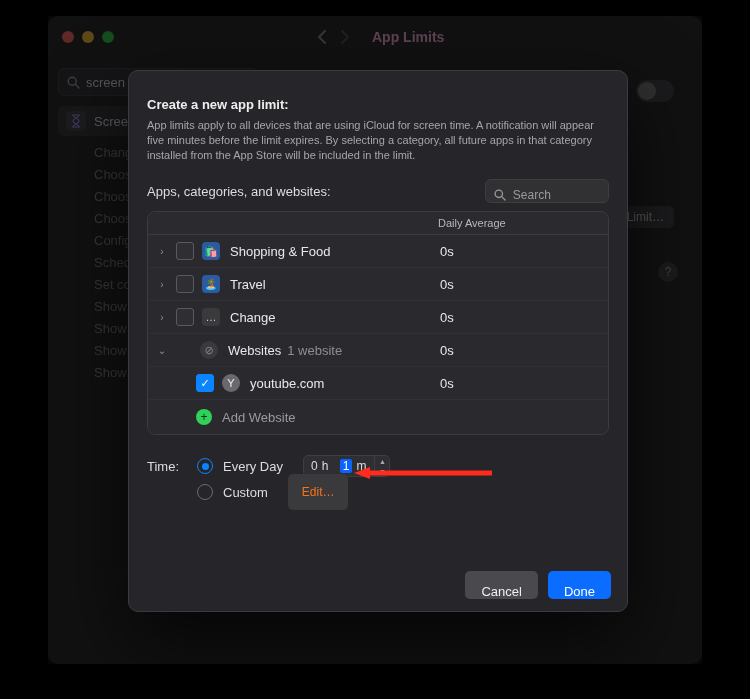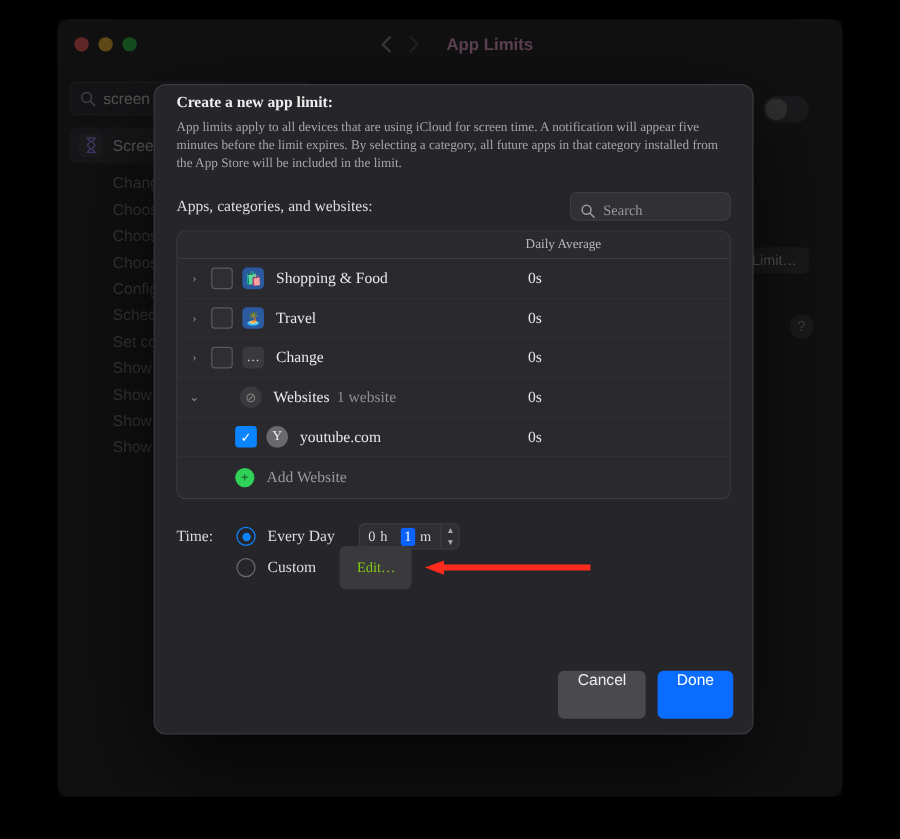--- a/index.html
+++ b/index.html
@@ -19,21 +19,21 @@
   .hourglass{width:20px;height:20px;background:#3c3c3f;border-radius:5px;display:flex;align-items:center;justify-content:center;color:#8a8a8d;font-size:12px;}
   .sublist{margin-top:6px;padding-left:36px;color:#8a8a8d;font-size:13px;line-height:22px;}
   .mainpanel{position:absolute;left:216px;top:60px;right:20px;}
   .toggle{position:absolute;right:8px;top:4px;width:38px;height:22px;background:#3a3a3d;border-radius:12px;}
   .toggleknob{position:absolute;left:2px;top:2px;width:18px;height:18px;background:#777;border-radius:50%;}
   .pillbtn{position:absolute;right:8px;top:130px;height:22px;background:#3a3a3d;border-radius:5px;color:#ddd;font-size:12px;padding:0 10px;display:flex;align-items:center;}
   .helpdot{position:absolute;right:4px;top:186px;width:20px;height:20px;border-radius:50%;background:#3a3a3d;color:#aaa;font-size:12px;display:flex;align-items:center;justify-content:center;}
   
   .dim{position:absolute;inset:0;background:rgba(10,10,12,.65);}
   .modal{position:absolute;left:128px;top:70px;width:498px;height:540px;background:#26262a;border:1px solid #3b3b3f;border-radius:10px;box-shadow:0 30px 80px rgba(0,0,0,.7);color:#d7d7da;}
-  .modal-inner{padding:6px 18px 14px 18px;font-family:Liberation Serif, serif;}
+  .modal-inner{padding:26px 18px 14px 18px;}
   .mtitle{font-weight:600;font-size:13px;color:#eee;margin-bottom:6px;}
   .mdesc{font-size:11px;line-height:15px;color:#a6a6aa;margin-bottom:16px;}
   .rowline{display:flex;align-items:center;margin-bottom:8px;gap:24px;}
   .rowlabel{font-size:13px;color:#ddd;flex:0 0 auto;}
   .msearch{flex:1;display:flex;align-items:flex-end;background:#313134;border:1px solid #3e3e42;border-radius:6px;height:22px;padding:0 8px;color:#9a9a9d;font-size:12px;gap:6px;}
   .table{border:1px solid #3c3c40;border-radius:8px;overflow:hidden;}
   .thead{height:22px;display:flex;font-size:11px;color:#b8b8bc;border-bottom:1px solid #3c3c40;background:#2b2b2f;}
   .thead .col1{flex:0 0 290px;} .thead .col2{flex:1;display:flex;align-items:center;text-align:center;}
   .trow{height:32px;display:flex;align-items:center;font-size:13px;border-top:1px solid #313135;background:#2a2a2e;}
   .trow.first{border-top:none;}
@@ -50,23 +50,23 @@
   .timesec{margin-top:18px;font-size:13px;color:#ddd;}
   .timerow{display:flex;align-items:center;height:26px;gap:10px;}
   .radio{width:14px;height:14px;border-radius:50%;border:1px solid #6a6a6e;flex:0 0 auto;display:flex;align-items:center;justify-content:center;}
   .radio.on{border-color:#0a84ff;}
   .radio.on::after{content:"";width:7px;height:7px;border-radius:50%;background:#0a84ff;}
   .timefield{margin-left:10px;display:flex;align-items:center;background:#2f2f33;border:1px solid #3e3e42;border-radius:5px;height:20px;padding:0 0 0 7px;font-size:12px;color:#ddd;gap:4px;}
   .tf-h{color:#ddd;}
   .tf-m{background:#0a63ff;color:#fff;padding:0 3px;border-radius:2px;}
   .stepper{width:14px;height:20px;border-left:1px solid #3e3e42;display:flex;flex-direction:column;margin-left:4px;}
   .stepbtn{flex:1;display:flex;align-items:center;justify-content:center;color:#aaa;font-size:7px;}
-  .editbtn{margin-left:10px;background:#3a3a3d;border-radius:5px;height:36px;padding:0 14px;font-size:12px;color:#84cc16;display:flex;align-items:center;}
+  .editbtn{margin-left:10px;background:#3a3a3d;border-radius:5px;height:36px;padding:0 14px;font-size:12px;color:#f97316;display:flex;align-items:center;}
   .footer{position:absolute;right:16px;bottom:12px;display:flex;gap:10px;}
-  .btn{height:40px;border-radius:5px;font-size:13px;padding:0 16px;display:flex;align-items:flex-start;justify-content:center;}
+  .btn{height:28px;border-radius:5px;font-size:13px;padding:0 16px;display:flex;align-items:flex-end;justify-content:center;}
   .btn.secondary{background:#4a4a4e;color:#eee;}
   .btn.primary{background:#0a6dff;color:#fff;}
   
   .arrow{position:absolute;left:354px;top:466px;width:140px;height:14px;pointer-events:none;}
   .arrow svg{display:block;}
   .cutoff{white-space:nowrap;overflow:hidden;text-overflow:clip;}
 </style>
 </head>
 <body>
 

